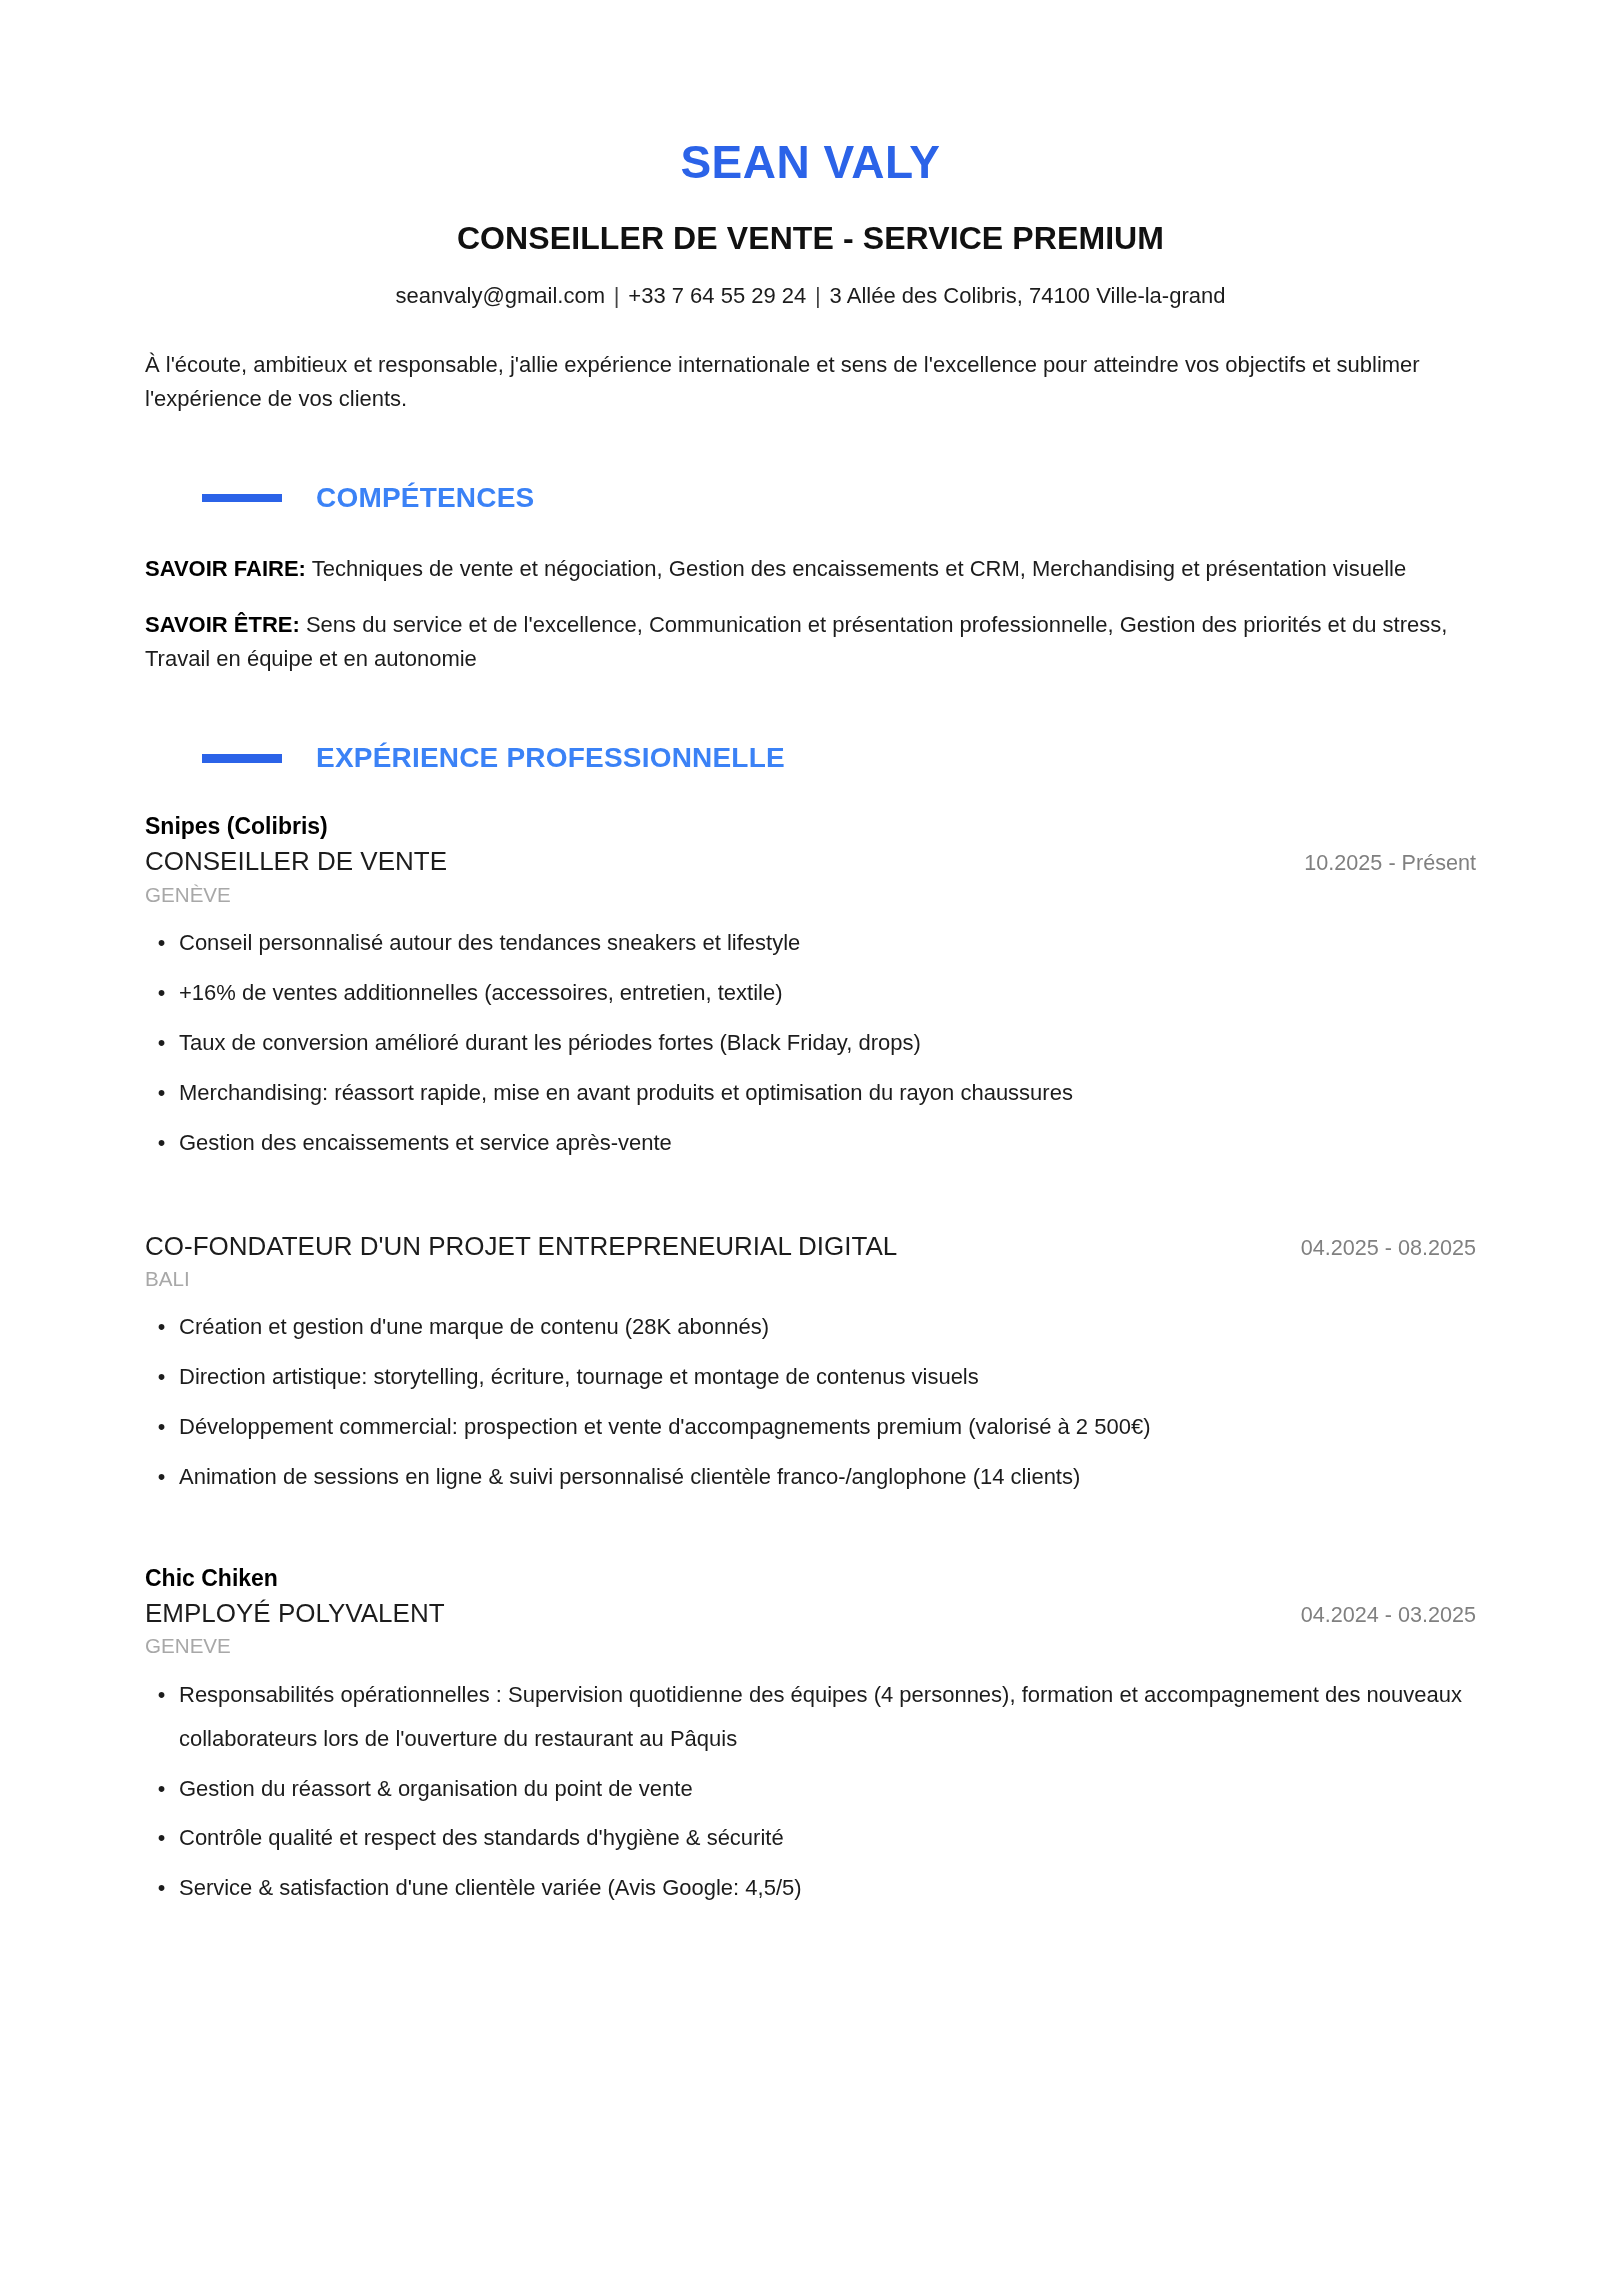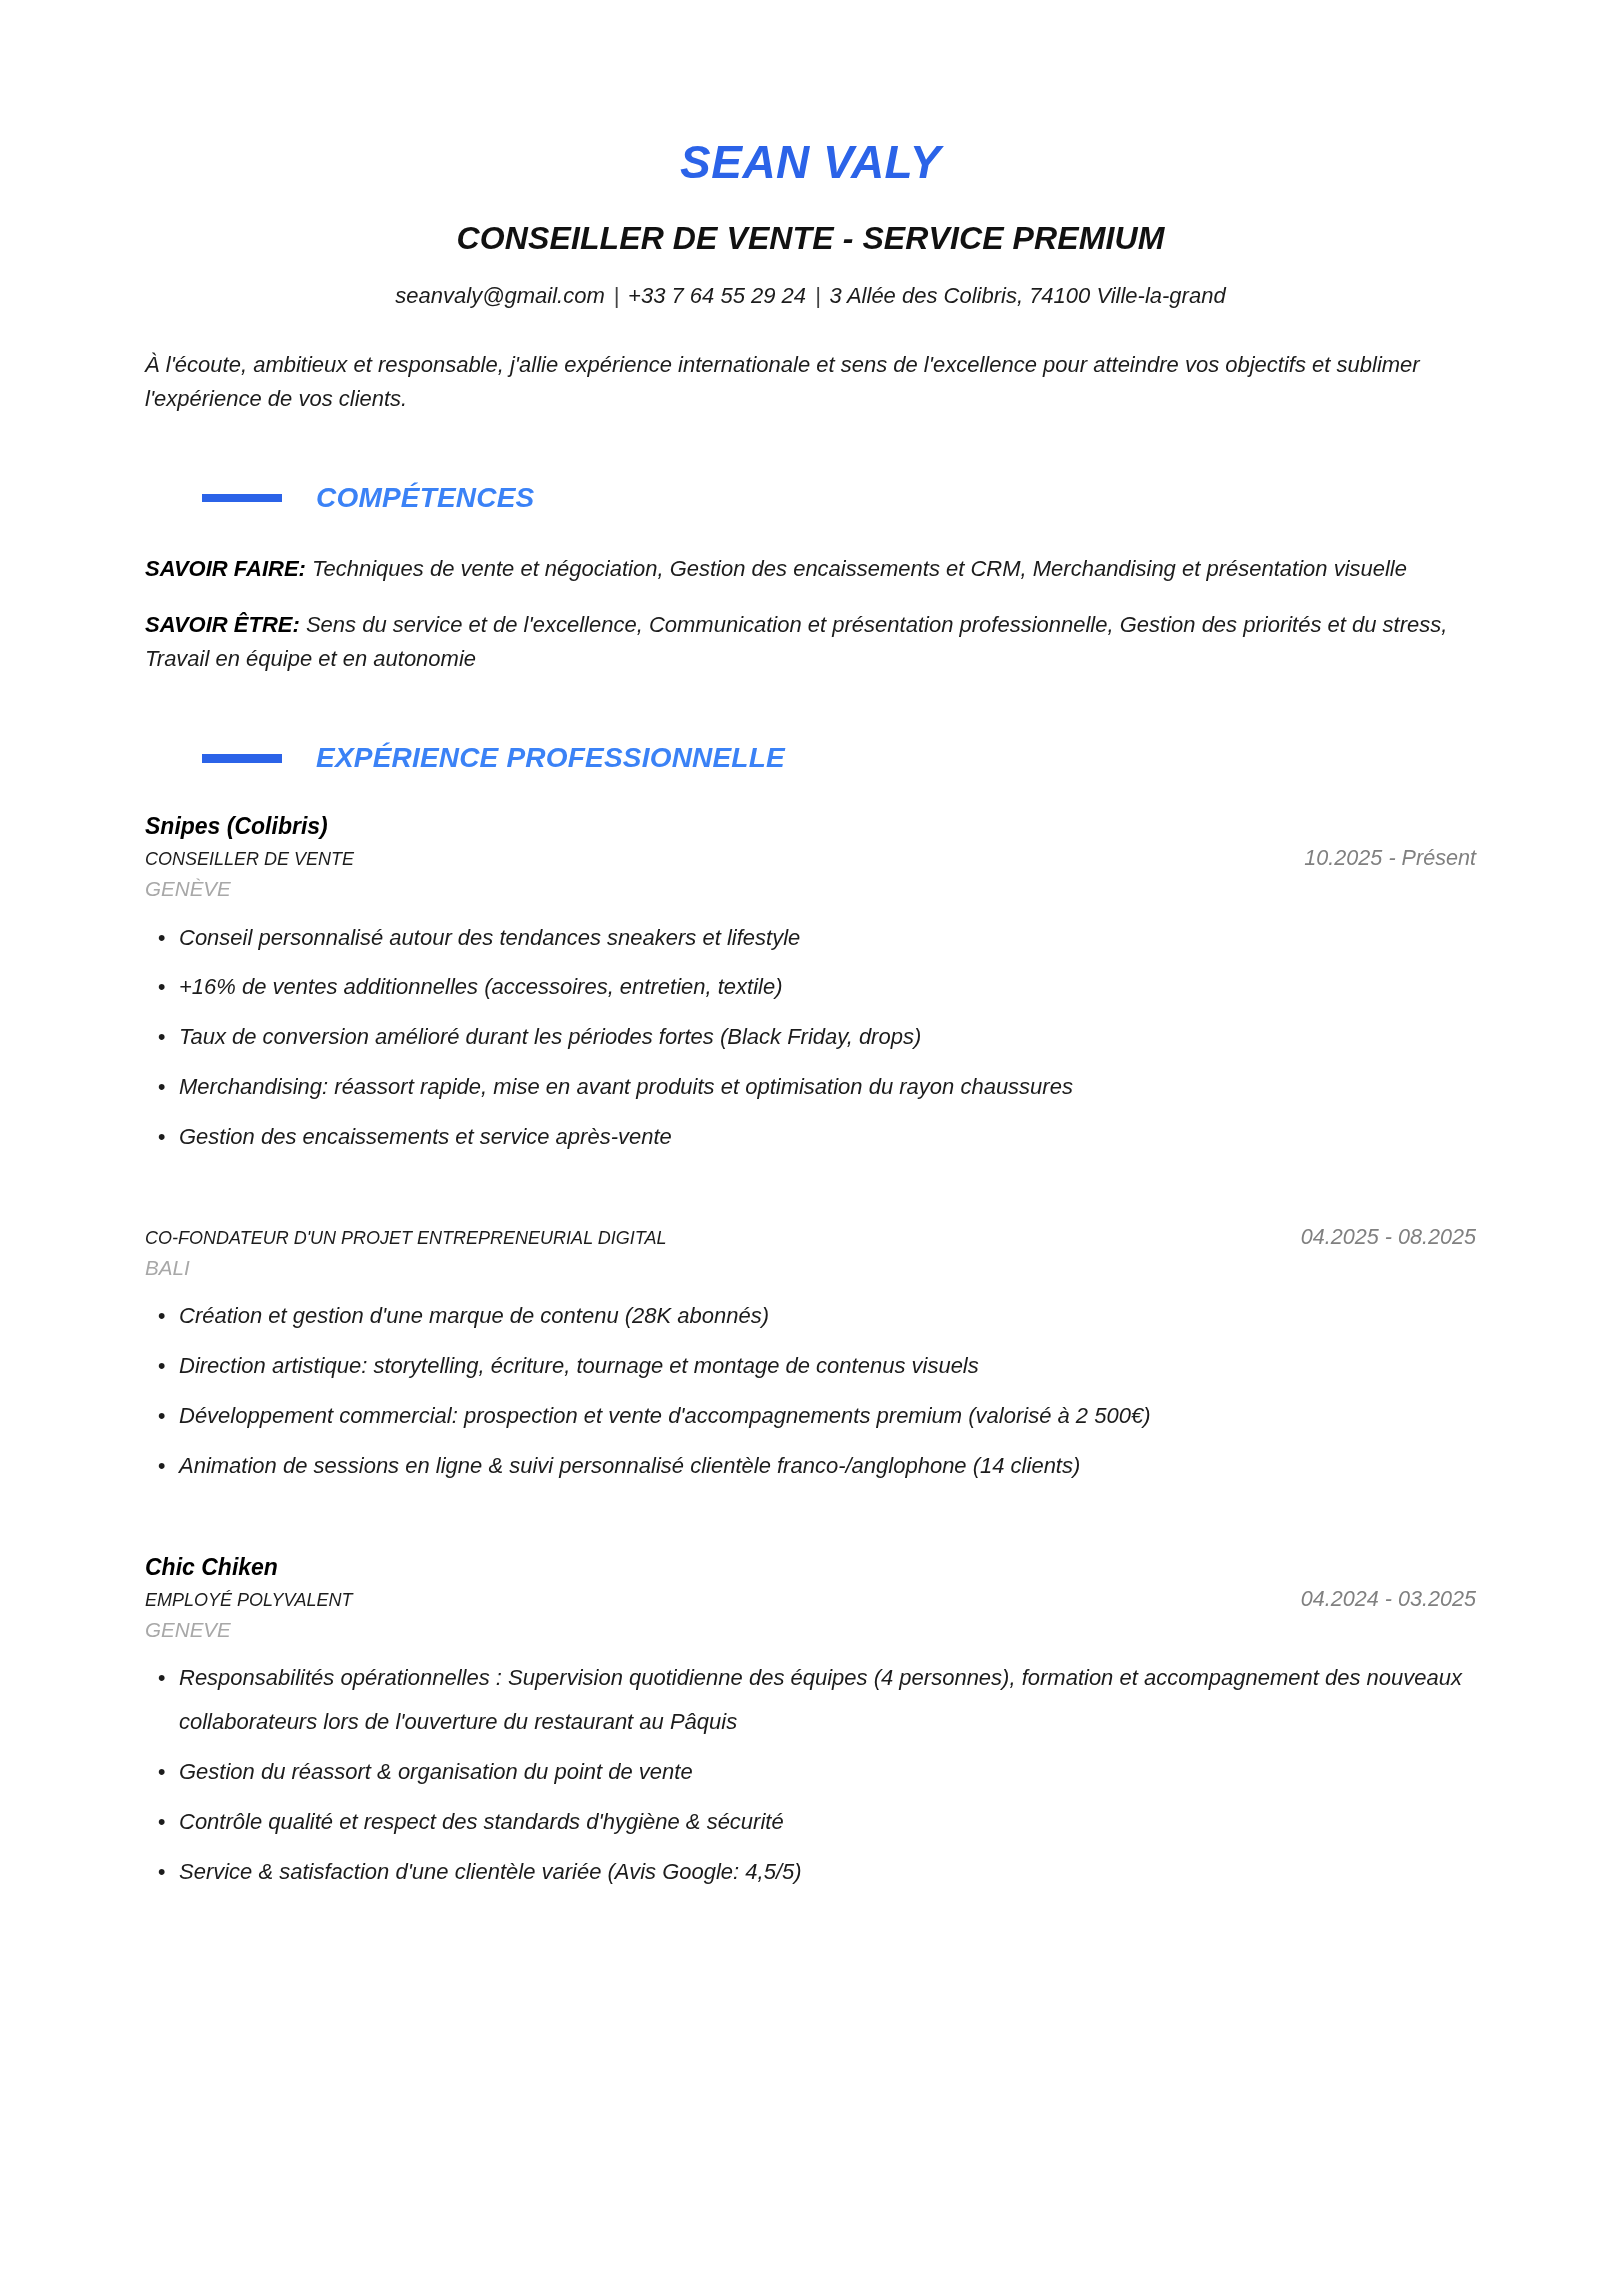--- a/index.html
+++ b/index.html
@@ -15,21 +15,20 @@
   }
   .page {
     position: relative;
     width: 1621px;
     height: 1915px;
     margin: 0 auto;
     background: #ffffff;
     box-sizing: border-box;
     padding: 0 145px;
     overflow: hidden;
-    font-style: italic;
   }
 
   
   .cv-header {
     padding-top: 137px;
     text-align: center;
   }
   .cv-name {
     font-size: 46px;
     font-weight: bold;
@@ -117,21 +116,21 @@
     color: #000000;
     line-height: 1.3;
   }
   .job-row {
     display: flex;
     align-items: baseline;
     justify-content: space-between;
     margin-top: 2.9px;
   }
   .job-role {
-    font-size: 18px;
+    font-size: 26px;
     color: #1c1c1c;
     line-height: 1.25;
   }
   .job-dates {
     font-size: 21.6px;
     color: #808080;
     line-height: 1.25;
     white-space: nowrap;
     padding-left: 23.5px;
   }

